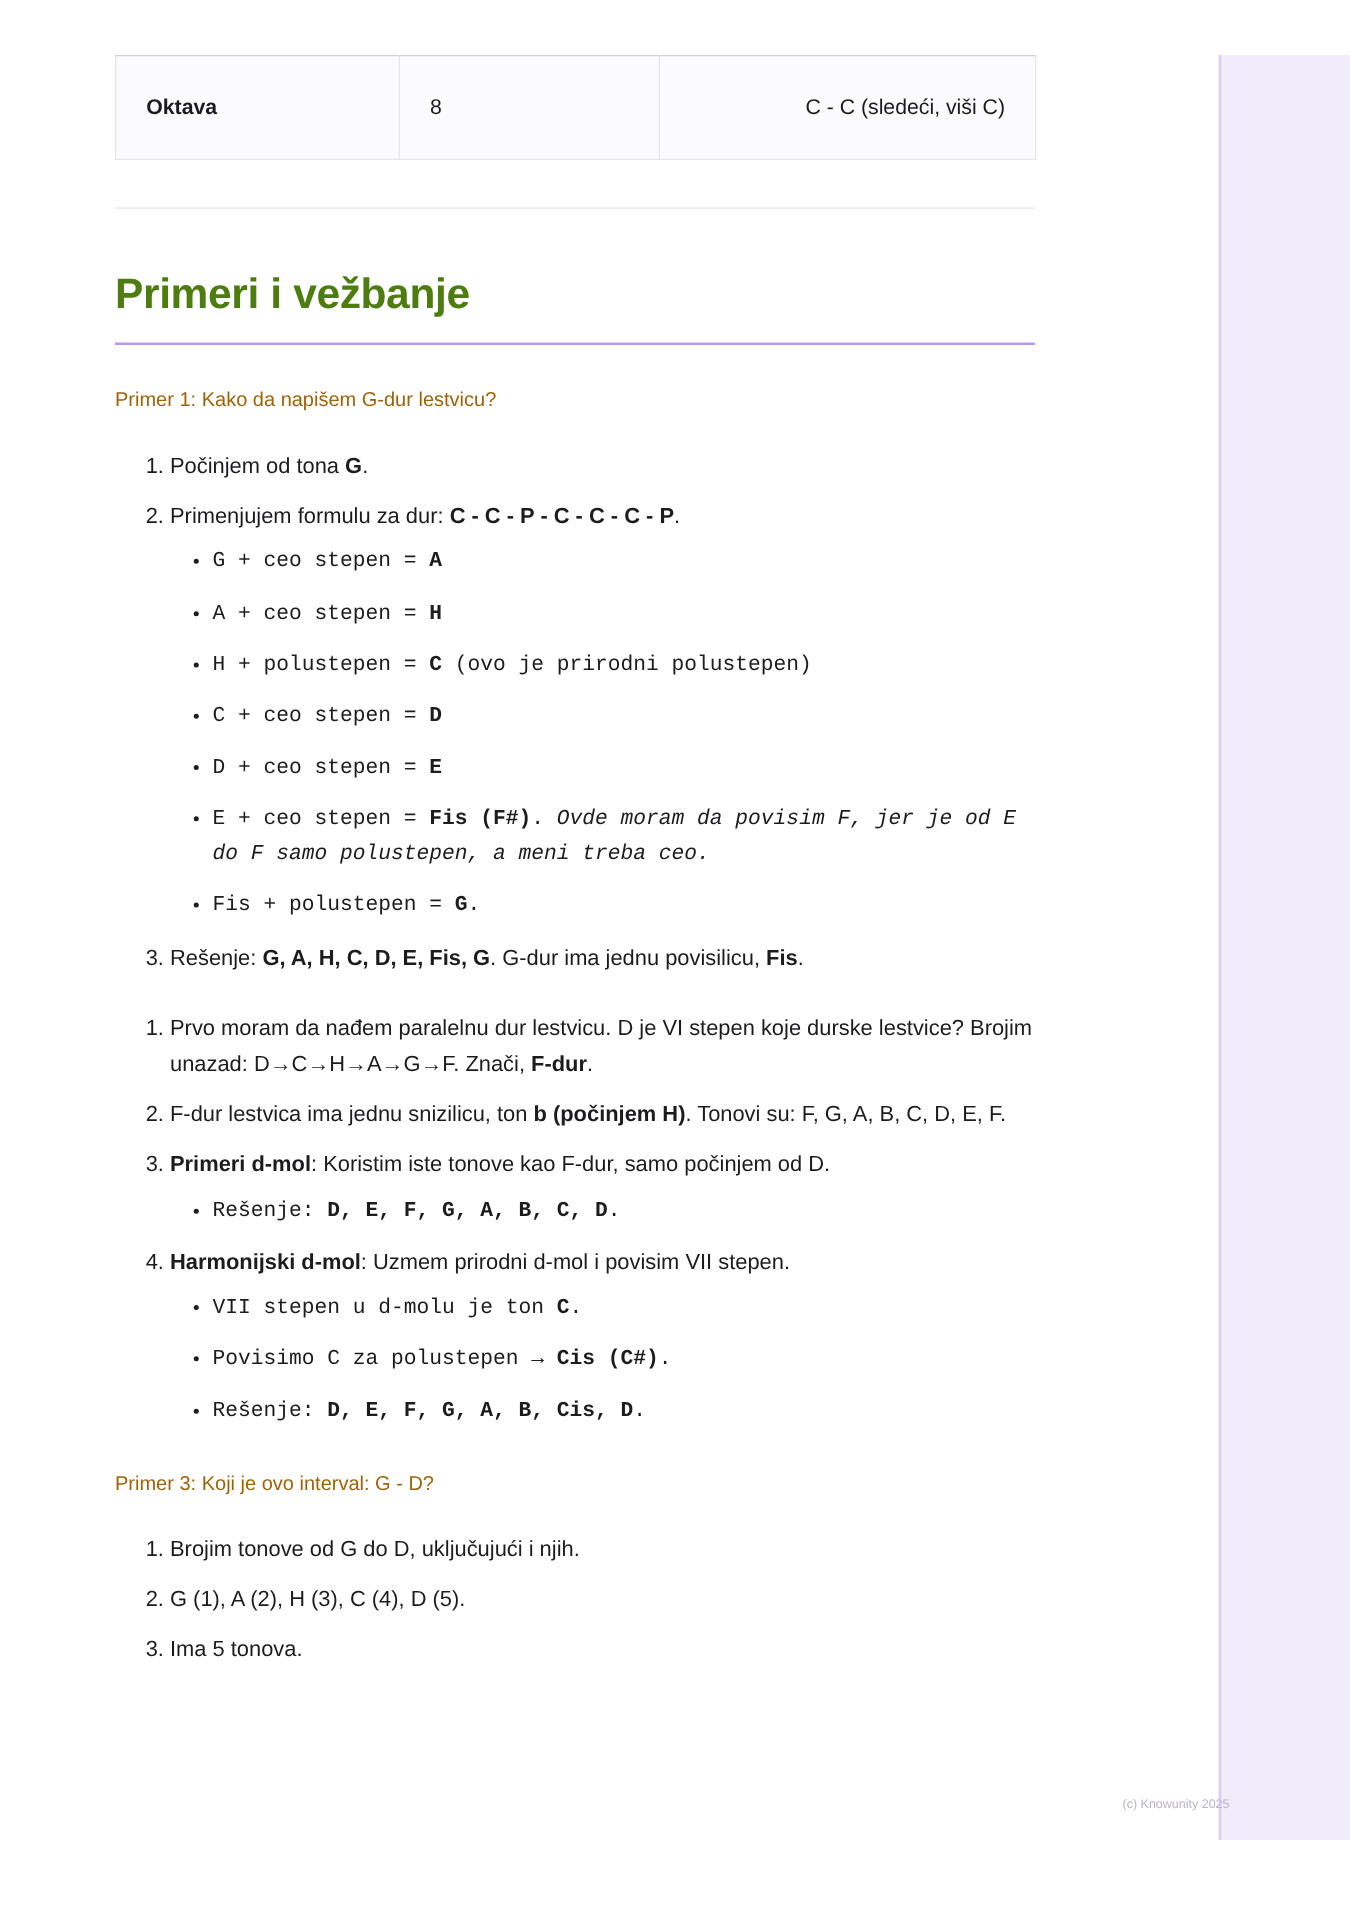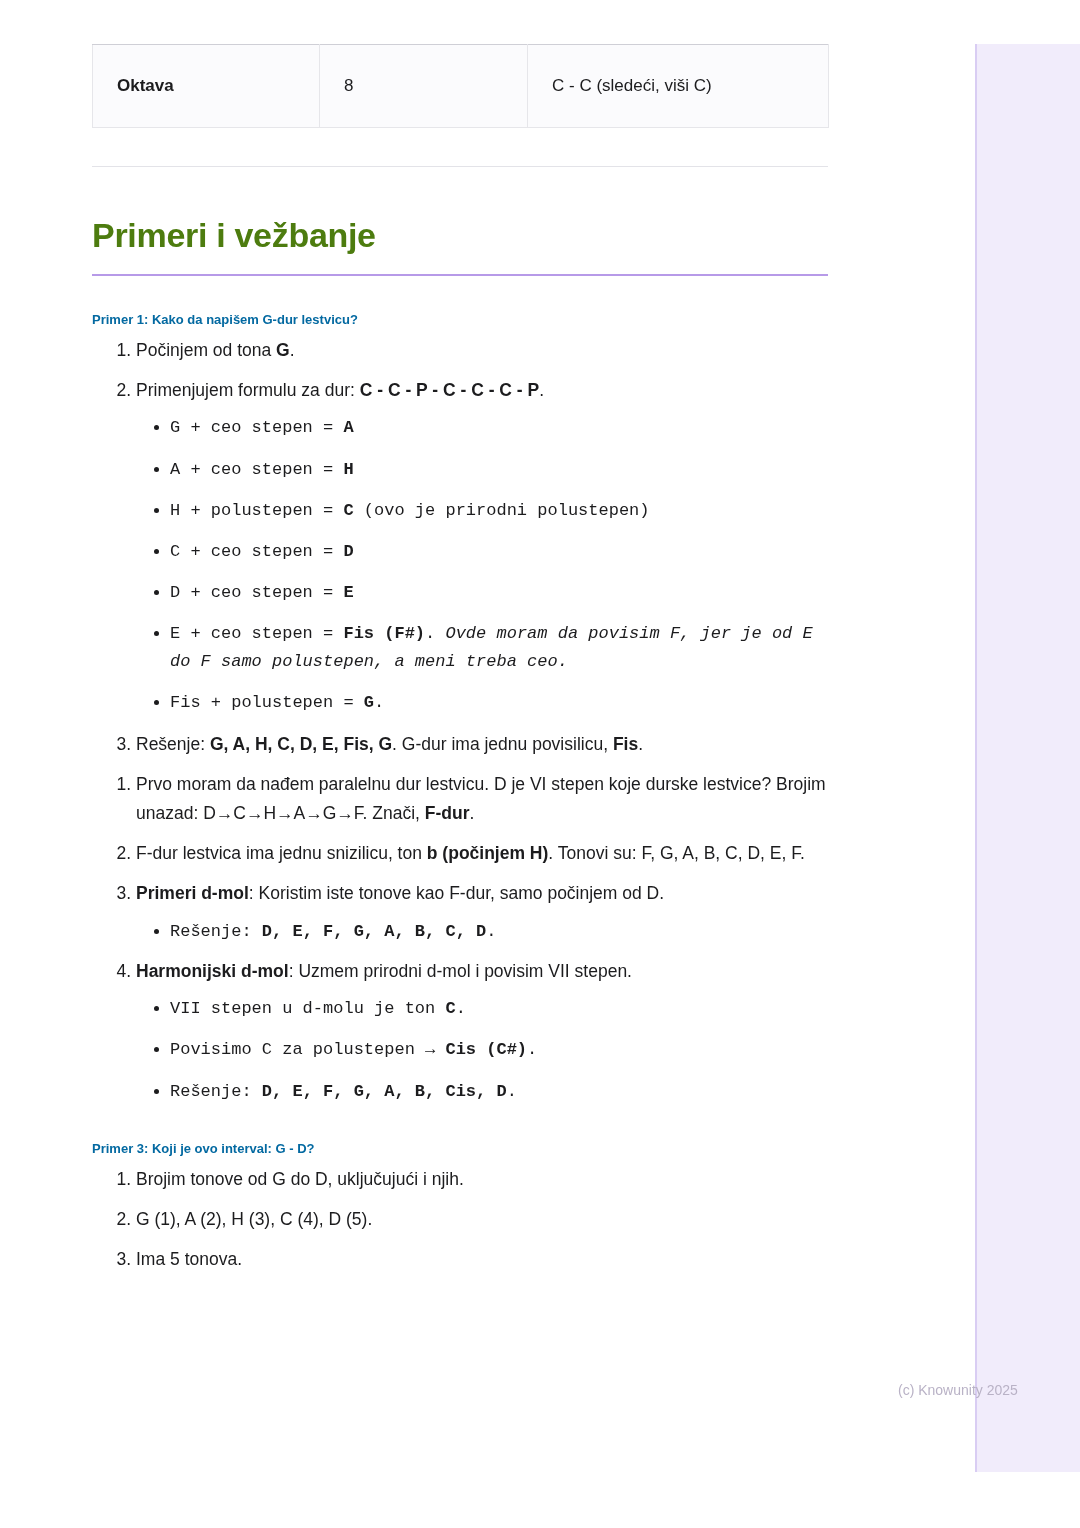--- a/index.html
+++ b/index.html
@@ -49,21 +49,21 @@
     border: 1px solid #e6e6ea;
     border-top: 1px solid #cfcfd6;
     padding: 20px 24px;
     font-size: 17px;
     color: #1c1c1e;
     vertical-align: middle;
     height: 83px;
   }
   table.scale-table td.c1 { width: 227px; font-weight: bold; border-radius: 11px; }
   table.scale-table td.c2 { width: 208px; }
-  table.scale-table td.c3 { width: 301px; }
+  table.scale-table td.c3 { width: 301px; text-align: right; }
 
   .hr-soft {
     margin-top: 38px;
     border-top: 1px solid #e3e3e8;
     width: 736px;
   }
 
   h1.section-title {
     font-size: 34px;
     line-height: 1.2;
@@ -71,28 +71,28 @@
     margin: 48px 0 0 0;
     letter-spacing: -0.3px;
   }
   .title-rule {
     margin-top: 18px;
     border-top: 2px solid #b79ae8;
     width: 736px;
   }
 
   h3.example-head {
-    font-size: 13px;
-    font-weight: bold;
+    font-size: 16px;
+    font-weight: normal;
     margin: 36px 0 0 0;
-    color: #0369a1;
+    color: #a16207;
   }
 
   ol.steps {
-    margin: 9px 0 0 0;
+    margin: 28px 0 0 0;
     padding-left: 44px;
   }
   ol.steps > li {
     font-size: 17.5px;
     line-height: 1.62;
     margin-bottom: 12px;
     color: #1c1c1e;
   }
   ul.sub {
     list-style: disc;
@@ -105,22 +105,22 @@
     margin-bottom: 14px;
     color: #1c1c1e;
     font-family: Liberation Mono, monospace;
   }
   ul.sub.tight > li { margin-bottom: 6px; }
   b { font-weight: bold; }
   i { font-style: italic; }
 
   .watermark {
     position: absolute;
-    left: 898px; top: 1382px;
-    font-size: 14px;
+    left: 898px; top: 1438px;
+    font-size: 10px;
     color: #b9b2c6;
     white-space: nowrap;
   }
   .ghost-box {
     position: absolute;
     left: 700px; top: 68px;
     width: 120px; height: 34px;
     background: rgba(243,240,250,0.75);
     border-radius: 3px;
   }

